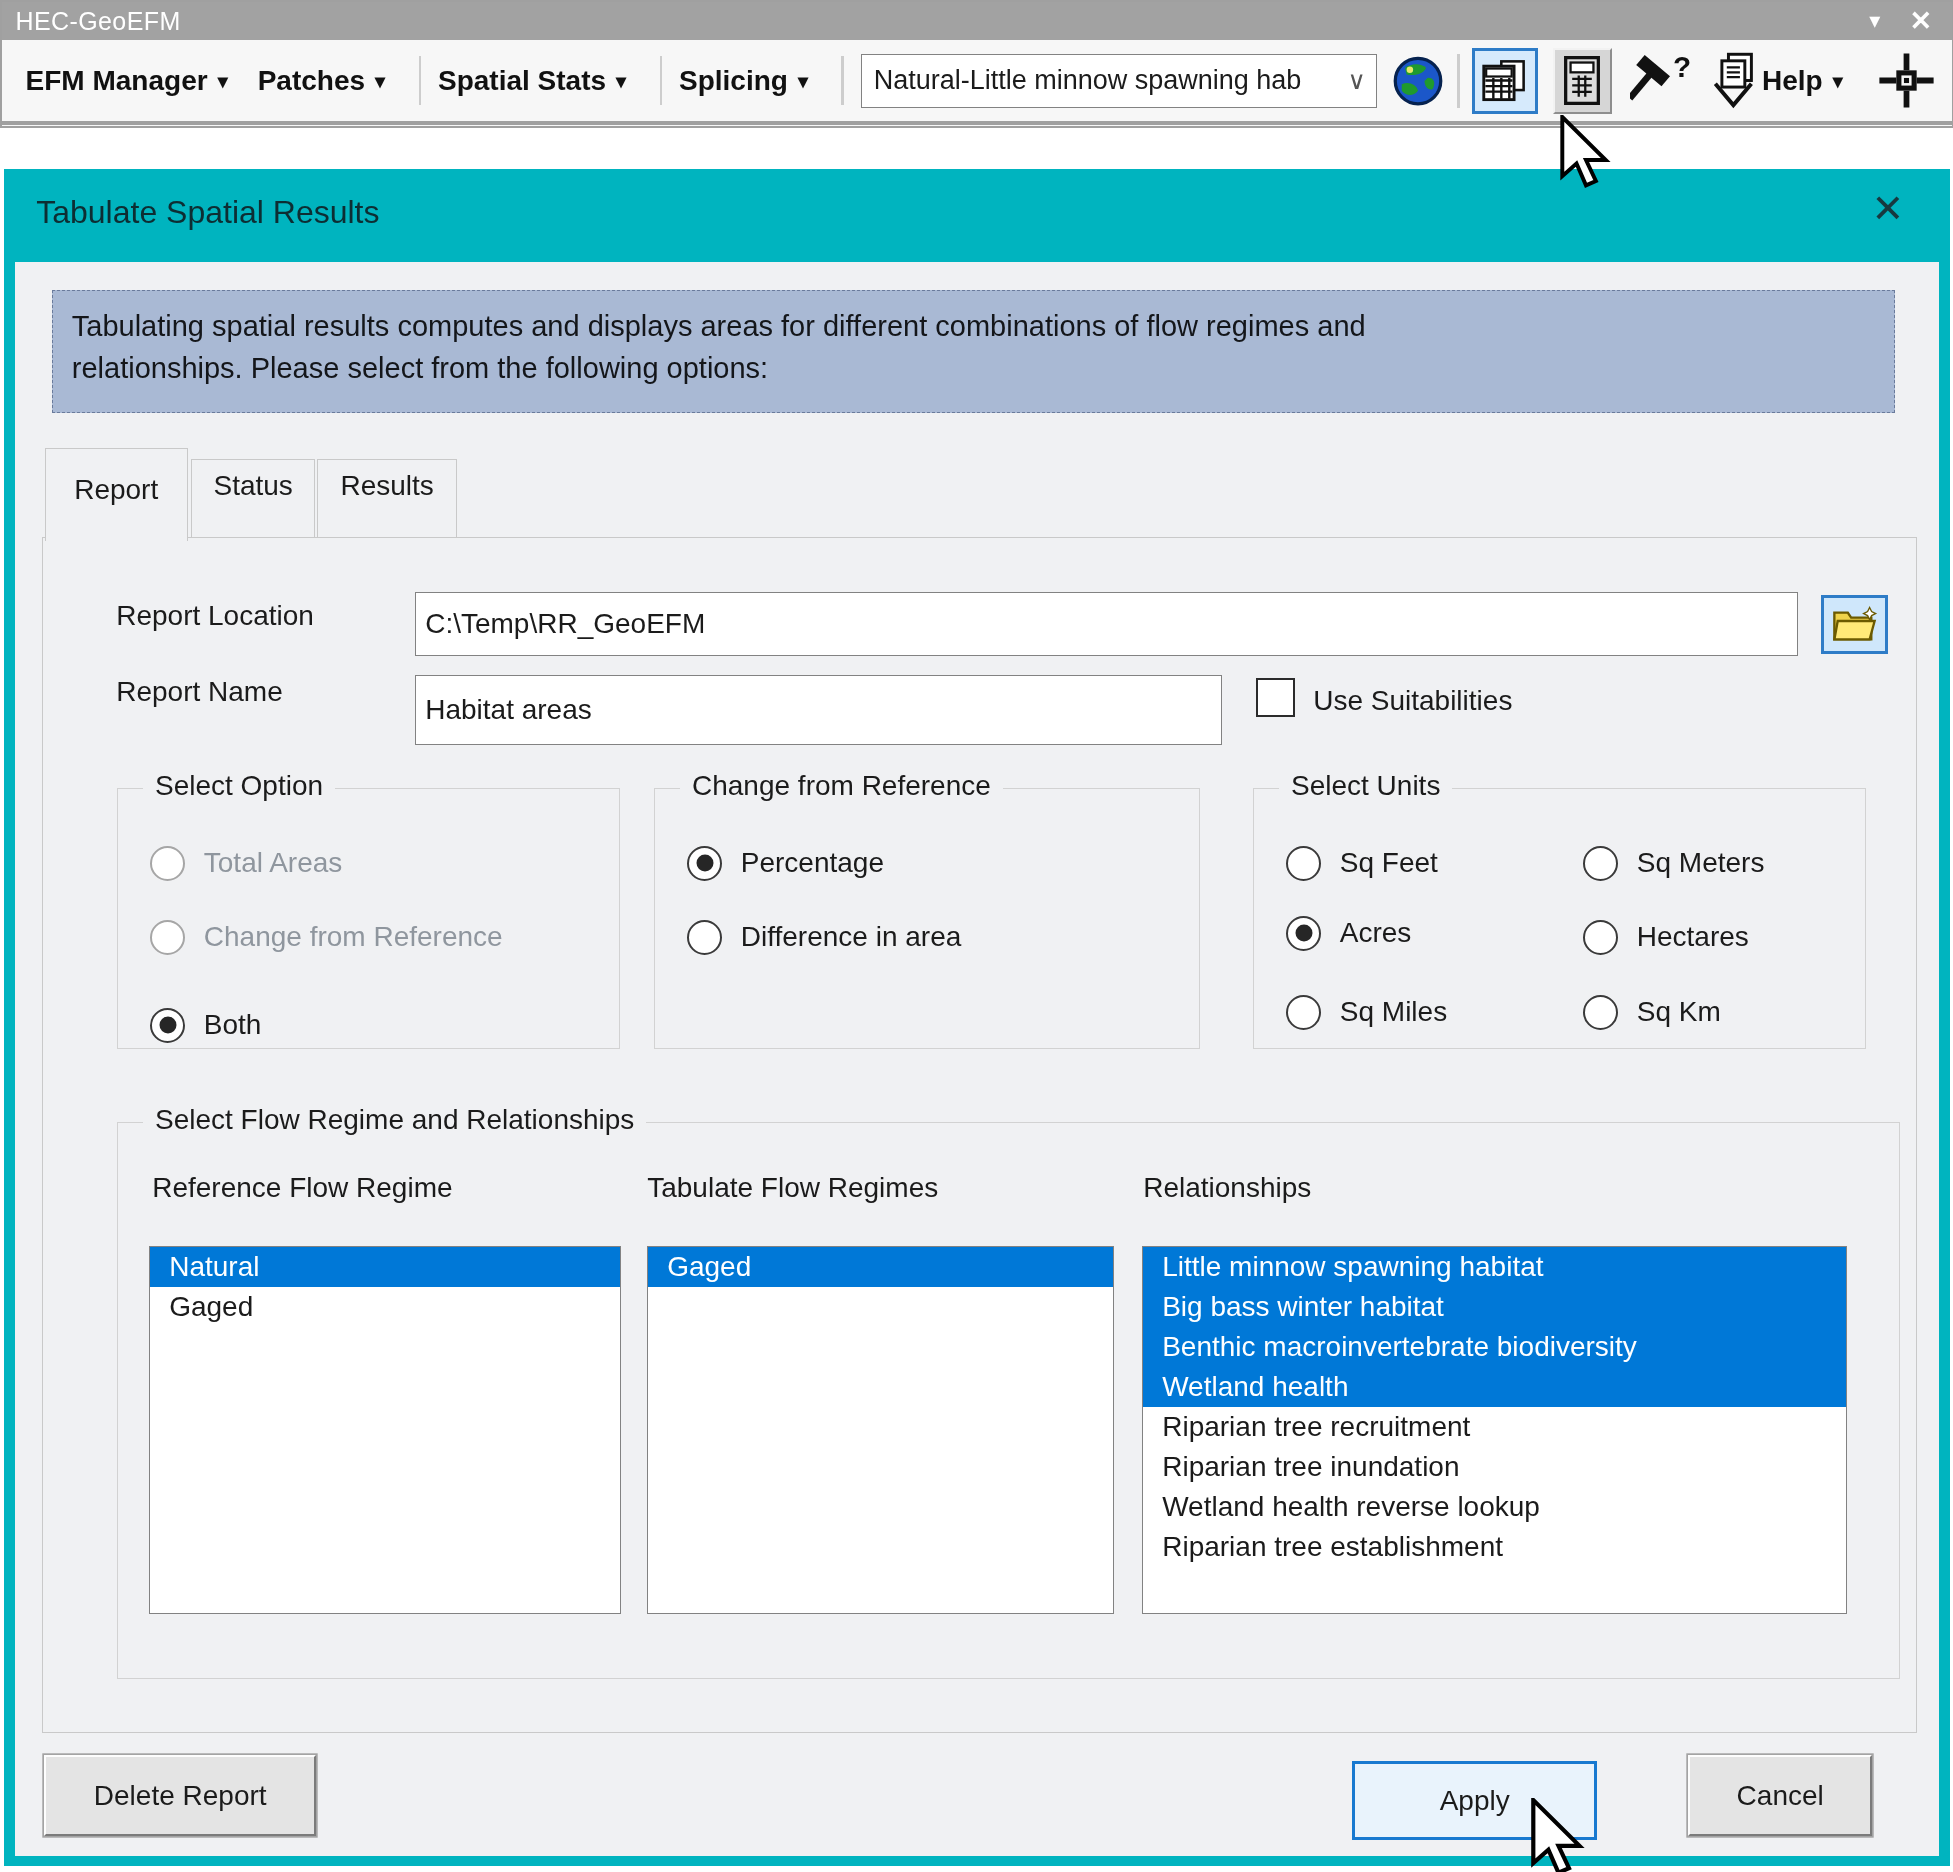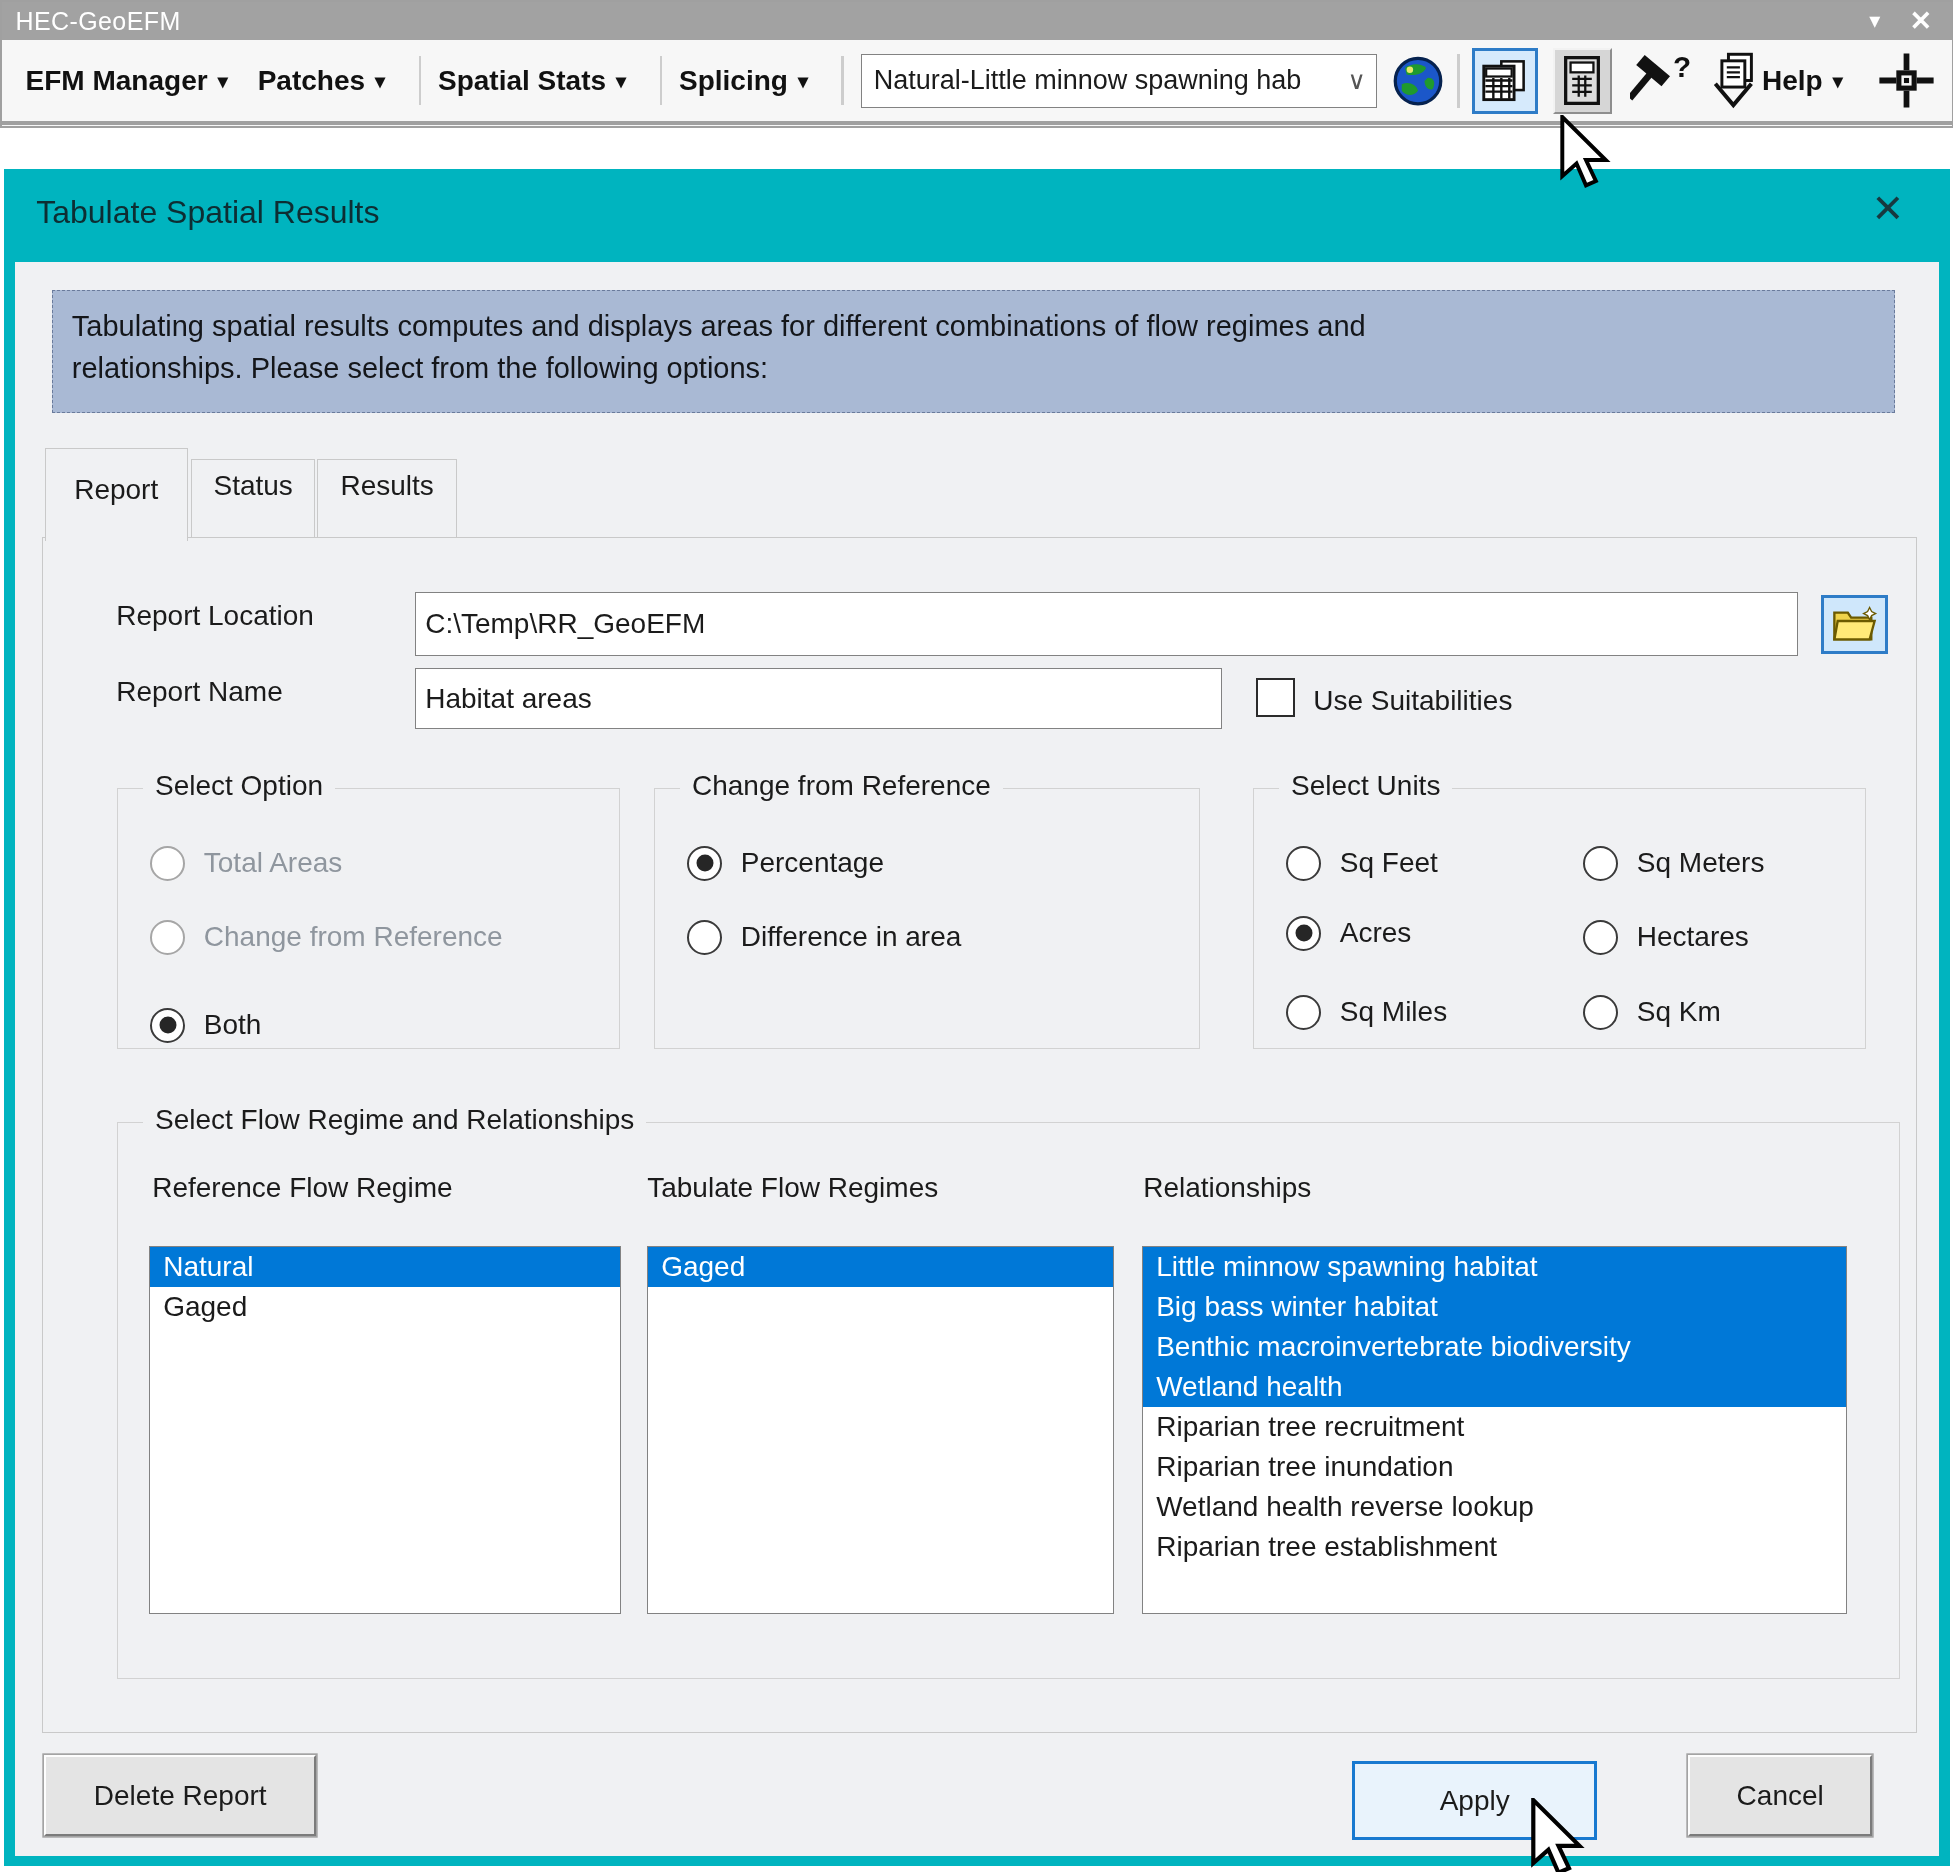--- a/index.html
+++ b/index.html
@@ -80,21 +80,21 @@
            width: 17px; height: 17px; border-radius: 50%; background: #262626;
            transform: translate(-50%,-50%); }
   .radio-label { font-size: 28px; white-space: nowrap; }
   .radio-row.disabled .radio { border-color: #a6a6a6; }
   .radio-row.disabled .radio-label { color: #8f969e; }
 
   .list-header { position: absolute; font-size: 28px; white-space: nowrap; }
   .listbox { position: absolute; top: 123px; height: 368px; background: #ffffff;
              border: 1.7px solid #828282; overflow: hidden; }
   .list-item { height: 40px; font-size: 28px; display: flex; align-items: center;
-               padding-left: 13px; white-space: nowrap; color: #1b1b1b; }
+               padding-left: 19px; white-space: nowrap; color: #1b1b1b; }
   .list-item.selected { background: #0078d7; color: #ffffff; }
 
   .dlg-btn { position: absolute; background: #e4e4e4; font-size: 28px;
              display: flex; align-items: center; justify-content: center;
              border-top: 2.5px solid #fdfdfd; border-left: 2.5px solid #fdfdfd;
              border-right: 2.5px solid #7b7b7b; border-bottom: 2.5px solid #7b7b7b;
              box-shadow: 0 0 0 1.7px #a3a3a3; }
   .dlg-btn.apply { background: #e9f3fc; border: 3.4px solid #1879d0; box-shadow: none; }
 
   .cursor { position: absolute; z-index: 50; }
@@ -225,21 +225,21 @@
           <span>
             <svg width="47" height="39" viewBox="0 0 28 23">
               <path d="M2 5 h8 l2 3 h12 v13 H2 Z" fill="#f0d34a" stroke="#6b5a00" stroke-width="1.4"></path>
               <path d="M4 10 h22 l-3 11 H2 Z" fill="#ffe978" stroke="#6b5a00" stroke-width="1.4"></path>
               <path d="M23 2 l1.2 2.4 2.4 1.2 -2.4 1.2 -1.2 2.4 -1.2 -2.4 -2.4 -1.2 2.4 -1.2 Z" fill="#ffffff" stroke="#6b5a00" stroke-width="0.8"></path>
             </svg>
           </span>
         </div>
 
         <div class="form-label" style="left:73px;top:138px;">Report Name</div>
-        <div class="text-input" style="left:372px;top:130px;width:807px;height:61px;">Habitat areas</div>
+        <div class="text-input" style="left:372px;top:137px;width:807px;height:70px;">Habitat areas</div>
 
         <div class="checkbox" style="left:1213px;top:140px;"></div>
         <div class="form-label" style="left:1270px;top:147px;">Use Suitabilities</div>
 
         <div class="groupbox" style="left:74px;top:250px;width:503px;height:261px;">
           <div class="groupbox-title">Select Option</div>
           <div class="radio-row disabled" style="left:32px;top:52px;">
             <span class="radio"></span>
             <span class="radio-label">Total Areas</span>
           </div>

